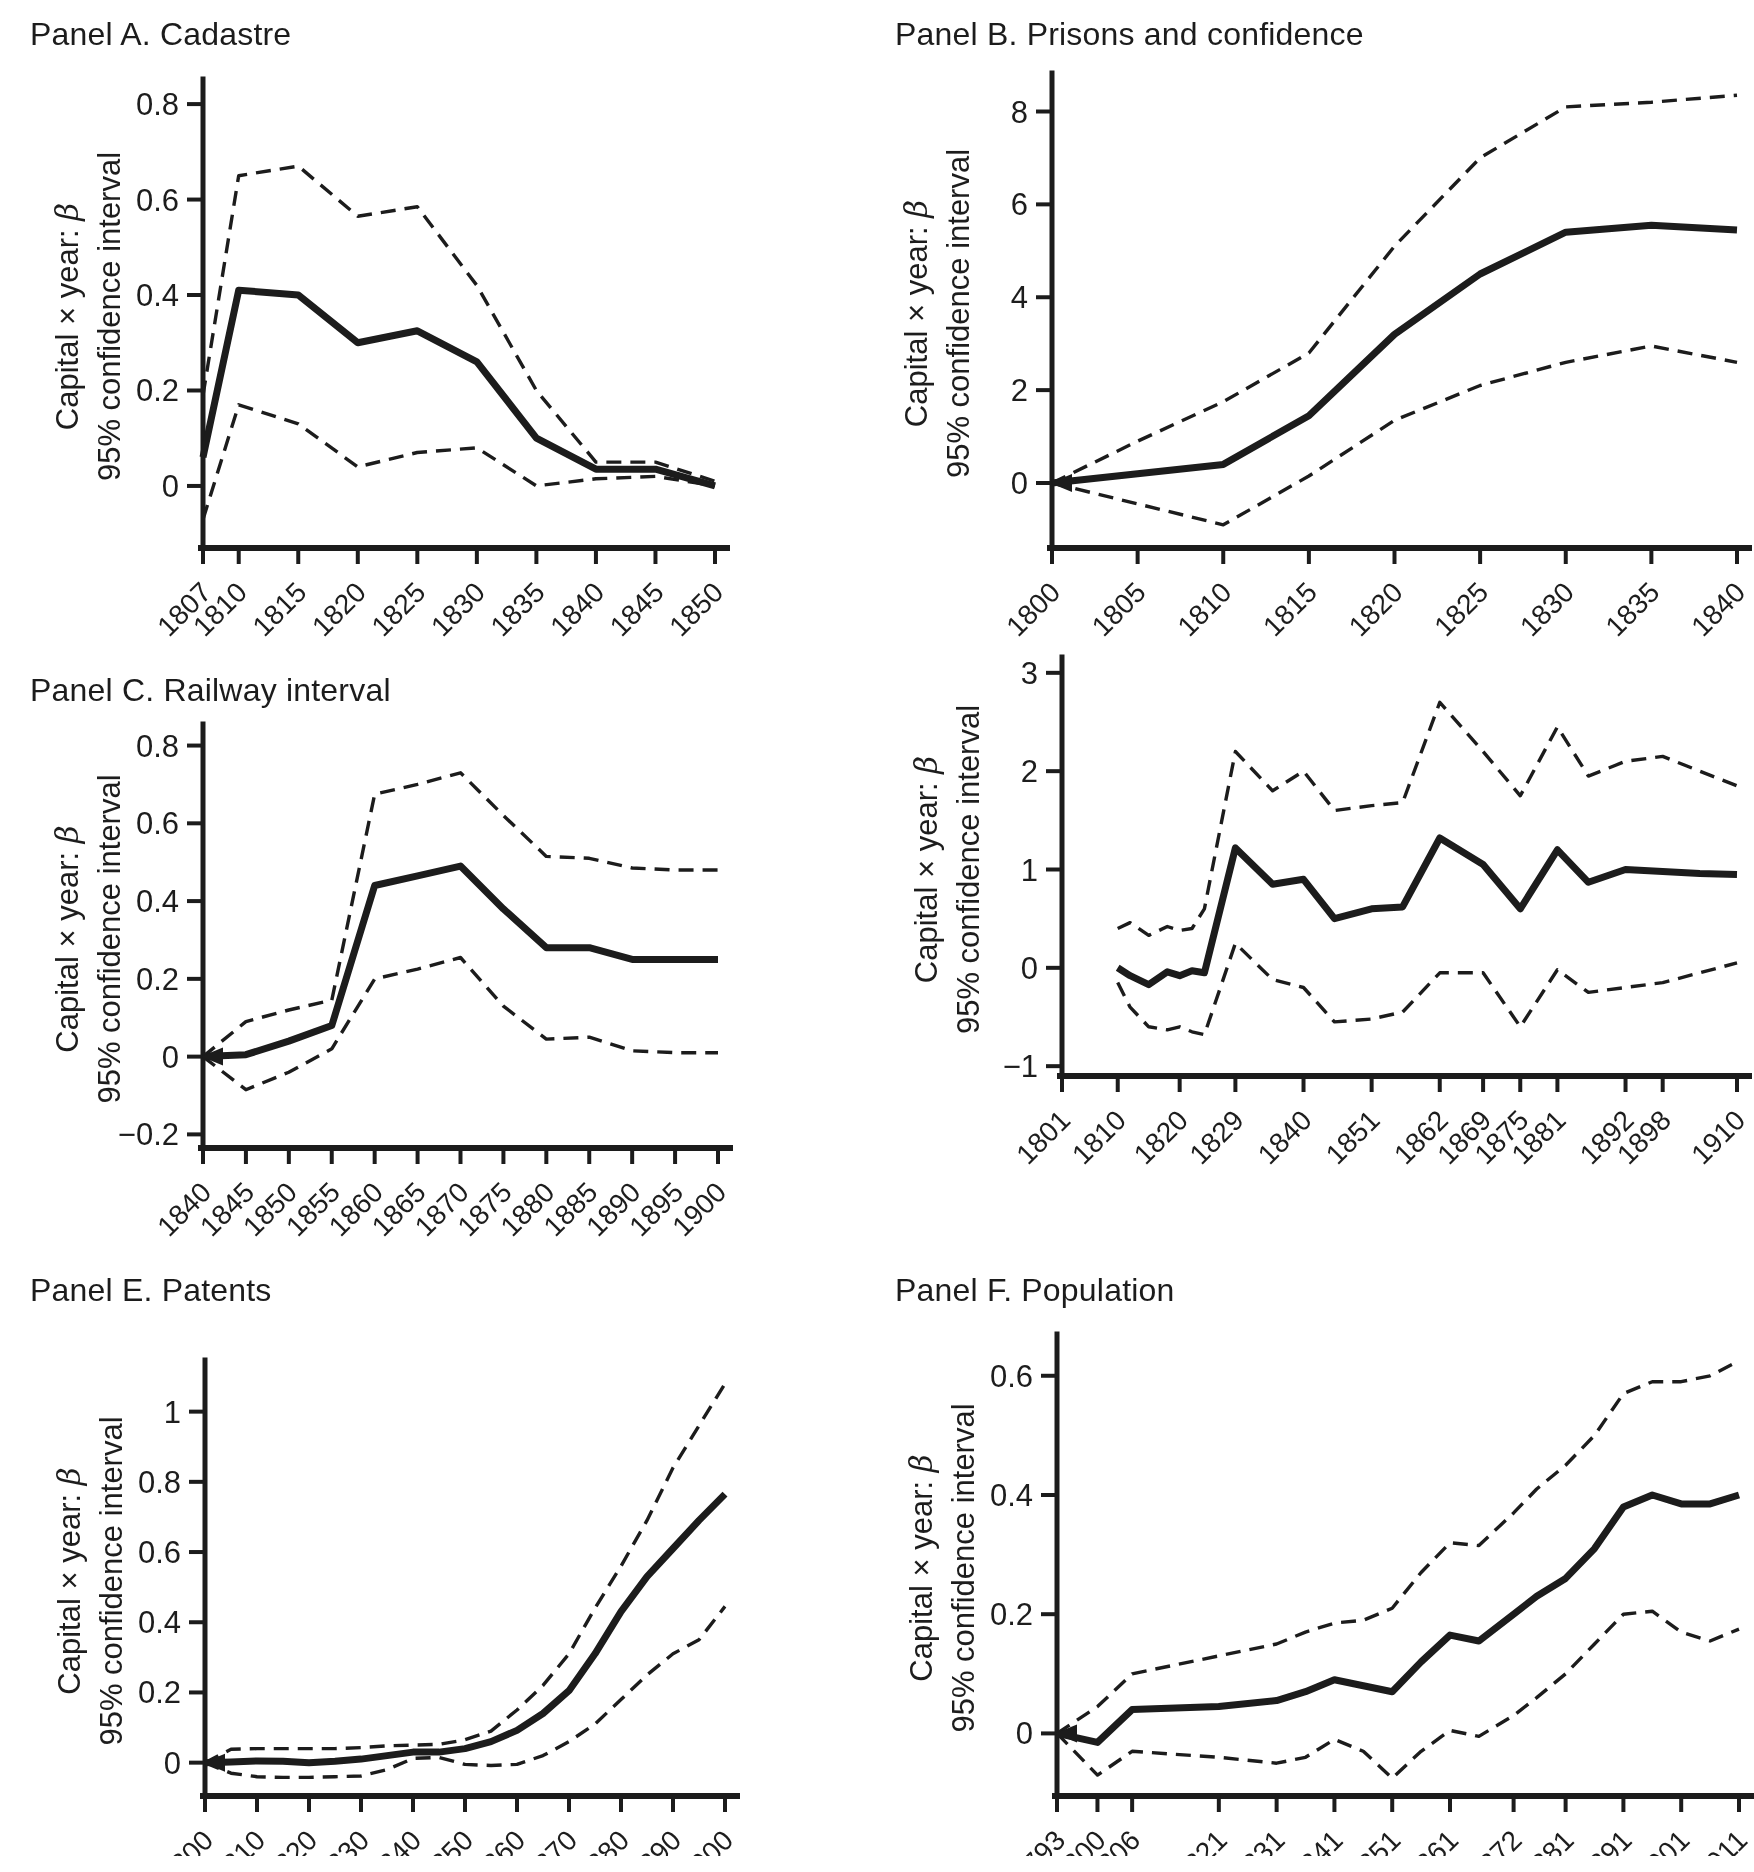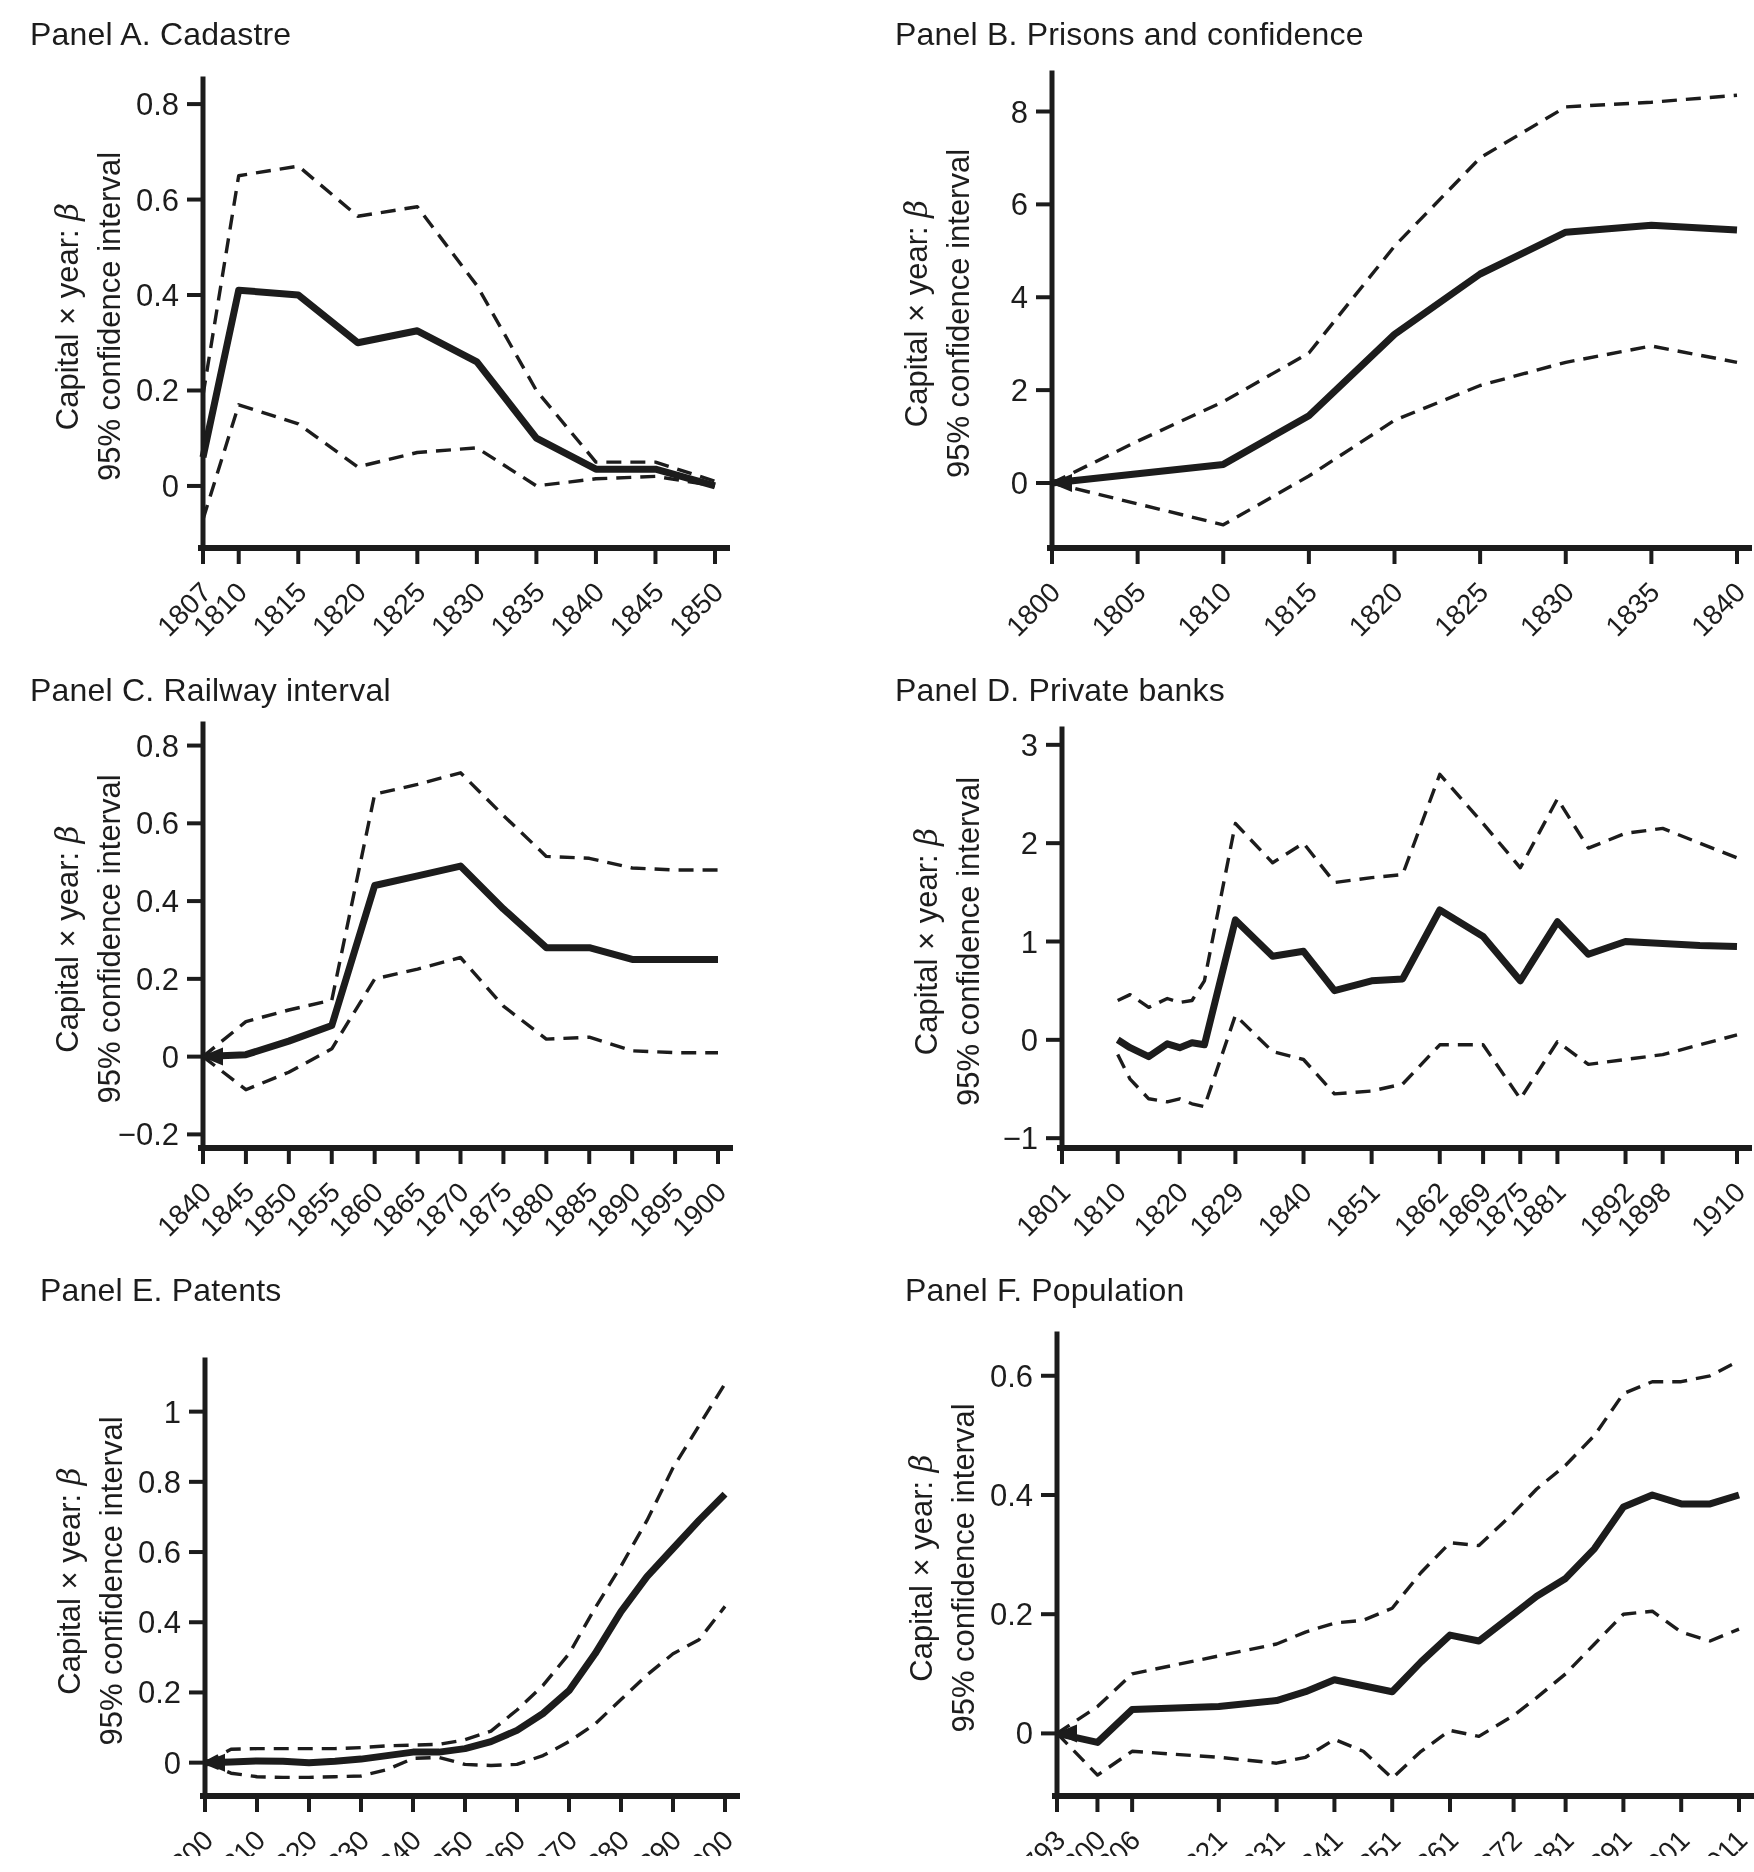--- a/index.html
+++ b/index.html
@@ -16,21 +16,21 @@
   .panel-title{
     margin:0;
     font-size:32px;
     font-weight:400;
     color:#1c1c1c;
     font-family:"Liberation Sans", sans-serif;
     letter-spacing:0.2px;
   }
   .row1 .panel-title{padding:16px 0 0 30px;height:48px;}
   .row2 .panel-title{padding:32px 0 0 30px;height:40px;}
-  .row3 .panel-title{padding:12px 0 0 30px;height:52px;margin-left:10px;}
+  .row3 .panel-title{padding:12px 0 0 30px;height:52px;}
   .cell.right .panel-title{padding-left:18px;}
   svg.chart{display:block;}
   svg text{fill:#1d1d1d;}
 </style>
 </head>
 <body>
 
 <div class="figure">
 
   <section class="cell row1 left">
@@ -188,21 +188,20 @@
           <text text-anchor="end" font-size="28" transform="translate(728 482) rotate(-45)">1900</text>
         </g>
         <path d="M203.0 344.6 L245.9 309.6 L288.8 298.0 L331.8 288.2 L374.7 82.2 L417.6 72.4 L460.5 60.8 L503.4 103.5 L546.3 144.4 L589.3 146.3 L632.2 156.0 L675.1 158.0 L718.0 158.0" fill="none" stroke="#1c1c1c" stroke-linejoin="round" stroke-linecap="butt" stroke-width="3.4" stroke-dasharray="15 9"></path>
         <path d="M203.0 344.6 L245.9 377.7 L288.8 360.2 L331.8 336.8 L374.7 266.9 L417.6 257.1 L460.5 245.5 L503.4 294.1 L546.3 327.1 L589.3 325.2 L632.2 338.8 L675.1 340.7 L718.0 340.7" fill="none" stroke="#1c1c1c" stroke-linejoin="round" stroke-linecap="butt" stroke-width="3.4" stroke-dasharray="15 9"></path>
         <path d="M203.0 344.6 L245.9 342.7 L288.8 329.1 L331.8 313.5 L374.7 173.5 L417.6 163.8 L460.5 154.1 L503.4 196.9 L546.3 235.7 L589.3 235.7 L632.2 247.4 L675.1 247.4 L718.0 247.4" fill="none" stroke="#1c1c1c" stroke-linejoin="round" stroke-linecap="butt" stroke-width="7"></path>
         <path d="M 201 344.6232558139535 L 223 335.6232558139535 L 223 353.6232558139535 Z" fill="#1c1c1c"></path>
       </svg>
   </section>
 
   <section class="cell row2 right">
-    <h2 class="panel-title">Panel D. Private banks</h2>
     <svg class="chart" width="877" height="548" viewBox="0 0 877 548">
         <g>
           <text x="60" y="229.5" text-anchor="middle" font-size="31" transform="rotate(-90 60 229.5)"><tspan>Capital × year: </tspan><tspan font-style="italic" font-family="&quot;DejaVu Serif&quot;, serif">β</tspan></text>
           <text x="102" y="229.5" text-anchor="middle" font-size="31" transform="rotate(-90 102 229.5)">95% confidence interval</text>
         </g>
         <g stroke="#1c1c1c" stroke-linecap="square">
           <line x1="185" y1="17" x2="185" y2="436" stroke-width="5"></line>
           <line x1="183" y1="436" x2="872" y2="436" stroke-width="6"></line>
         </g>
         <g>

